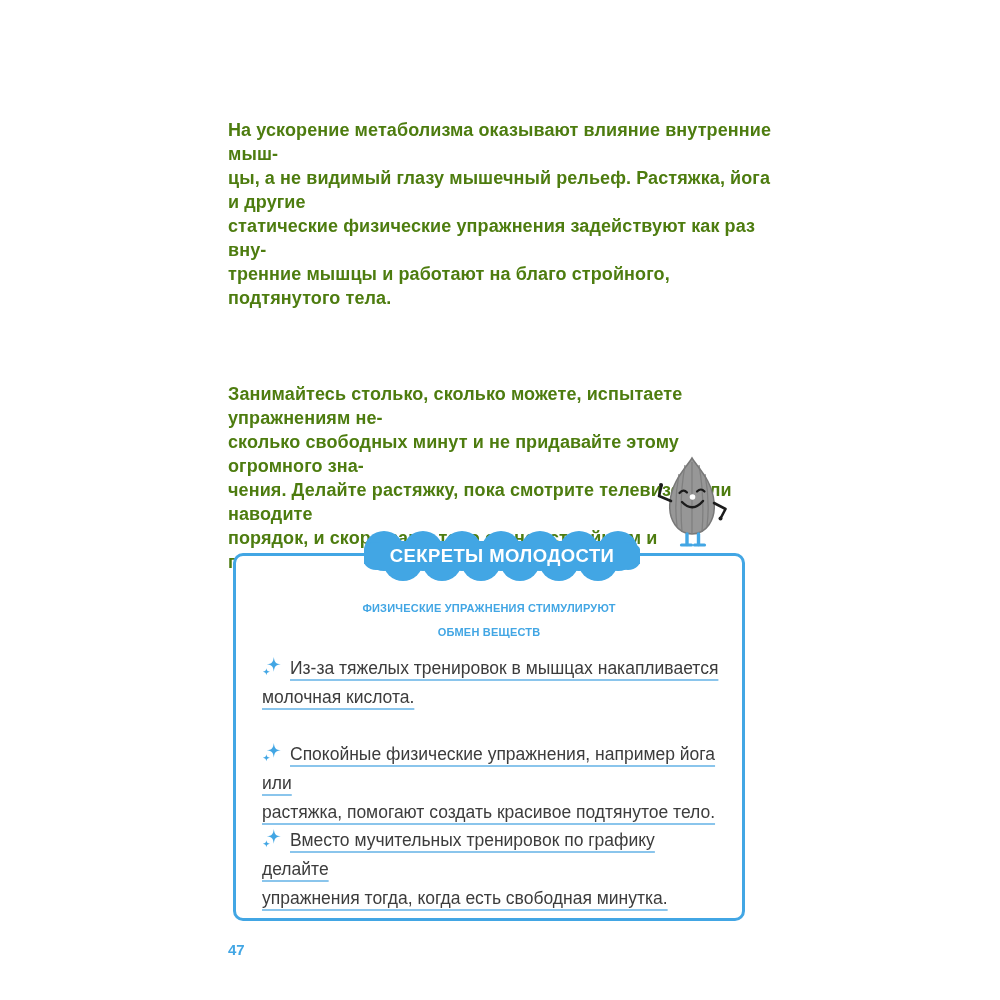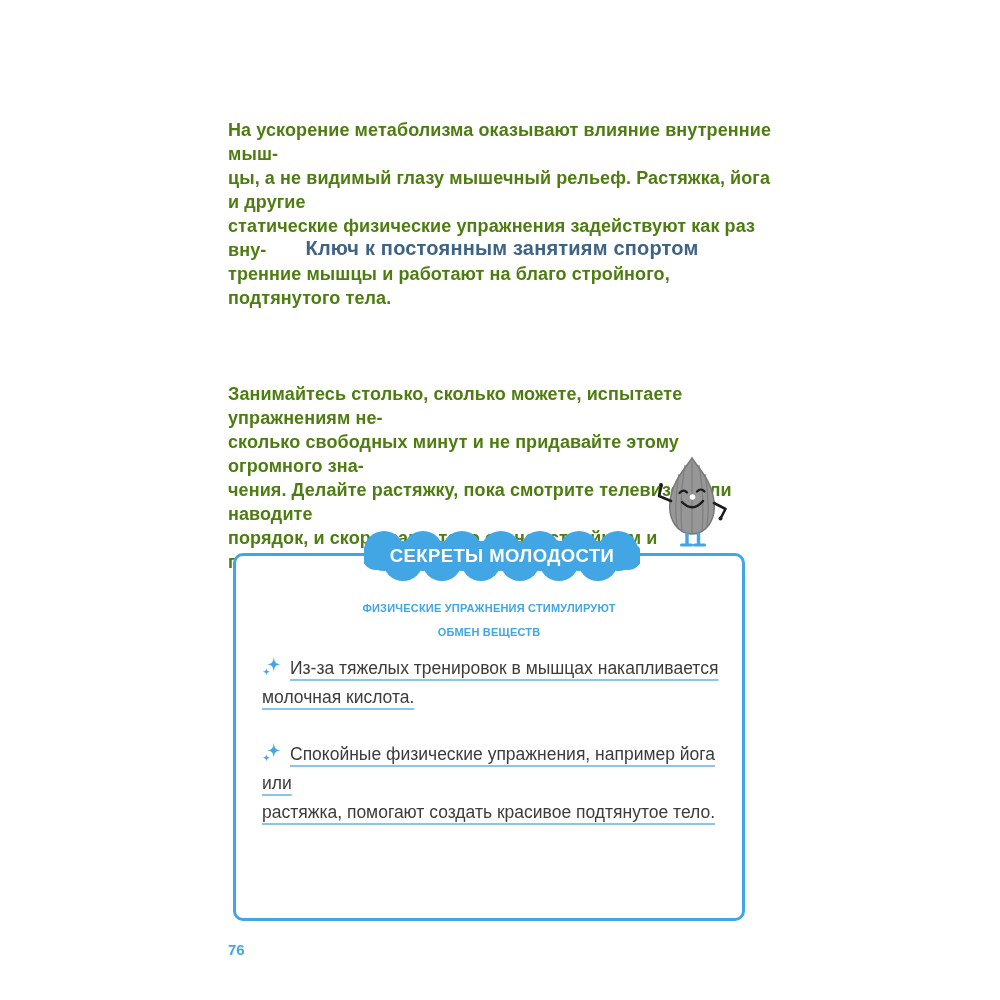--- a/index.html
+++ b/index.html
@@ -60,21 +60,20 @@
 </head>
 <body>
 
 <div class="page">
 
   <p class="para p1">На ускорение метаболизма оказывают влияние внутренние мыш-
 цы, а не видимый глазу мышечный рельеф. Растяжка, йога и другие
 статические физические упражнения задействуют как раз вну-
 тренние мышцы и работают на благо стройного, подтянутого тела.</p>
 
-  <h2 class="heading">Ключ к постоянным занятиям спортом</h2>
 
 
   <p class="para p3">Занимайтесь столько, сколько можете, испытаете упражнениям не-
 сколько свободных минут и не придавайте этому огромного зна-
 чения. Делайте растяжку, пока смотрите телевизор или наводите
 порядок, и скоро ваше тело станет стройным и подтянутым.</p>
 
   <svg class="mascot" viewBox="0 0 92 98" aria-hidden="true">
     <path d="M46 6 C52 16 66 28 68 50 C70 68 60 82 46 82 C32 82 22 68 24 50 C26 28 40 16 46 6 Z" fill="#979797" stroke="#787878" stroke-width="1.5"></path>
     <g stroke="#7d7d7d" stroke-width="1.3" fill="none" opacity="0.9">
@@ -146,18 +145,27 @@
     <div class="bullet b1">
       <svg class="sparkle" viewBox="0 0 24 24" aria-hidden="true">
         <g fill="#42a6e4">
           <path d="M13.5 1 C14.4 7.4 15.6 8.6 21.5 9.5 C15.6 10.4 14.4 11.6 13.5 18 C12.6 11.6 11.4 10.4 5.5 9.5 C11.4 8.6 12.6 7.4 13.5 1 Z"></path>
           <path d="M5 14 C5.5 16.8 6.2 17.5 9 18 C6.2 18.5 5.5 19.2 5 22 C4.5 19.2 3.8 18.5 1 18 C3.8 17.5 4.5 16.8 5 14 Z"></path>
         </g>
       </svg><span class="bullet-text">Из-за тяжелых тренировок в мышцах накапливается
 молочная кислота.</span>
     </div>
 
+    <div class="bullet b3">
+      <svg class="sparkle" viewBox="0 0 24 24" aria-hidden="true">
+        <g fill="#42a6e4">
+          <path d="M13.5 1 C14.4 7.4 15.6 8.6 21.5 9.5 C15.6 10.4 14.4 11.6 13.5 18 C12.6 11.6 11.4 10.4 5.5 9.5 C11.4 8.6 12.6 7.4 13.5 1 Z"></path>
+          <path d="M5 14 C5.5 16.8 6.2 17.5 9 18 C6.2 18.5 5.5 19.2 5 22 C4.5 19.2 3.8 18.5 1 18 C3.8 17.5 4.5 16.8 5 14 Z"></path>
+        </g>
+      </svg><span class="bullet-text">Вместо мучительных тренировок по графику делайте
+упражнения тогда, когда есть свободная минутка.</span>
+    </div>
 
   </section>
 
-  <div class="page-number">76</div>
+  <div class="page-number">47</div>
 
 </div>
 
 </body></html>

